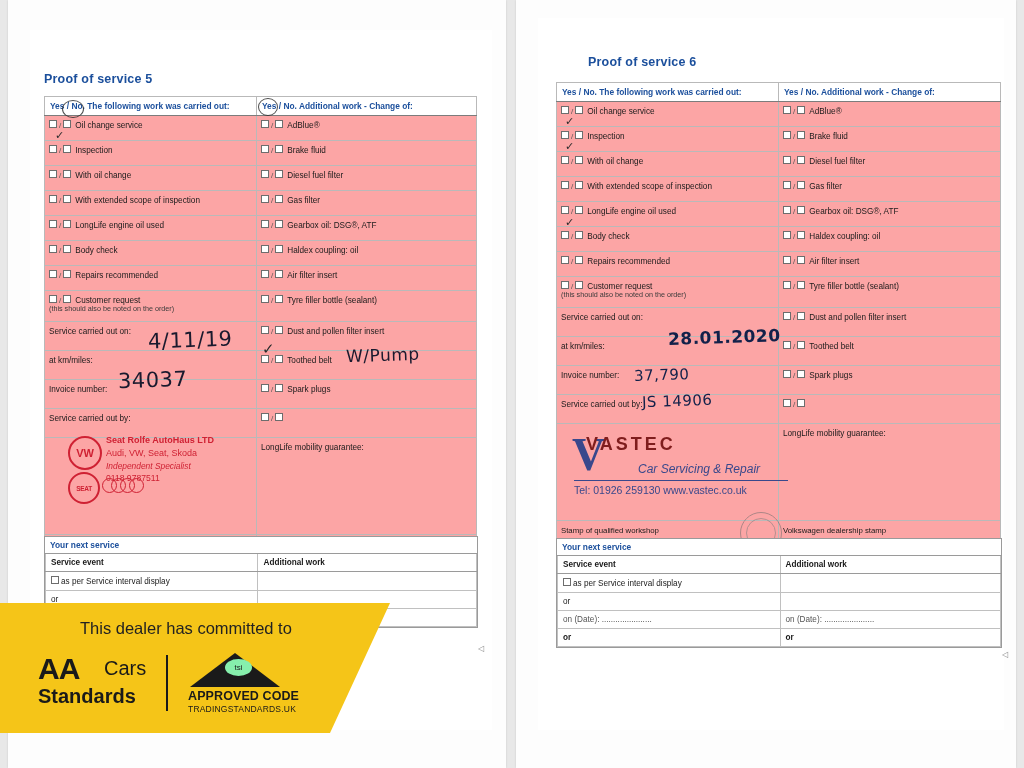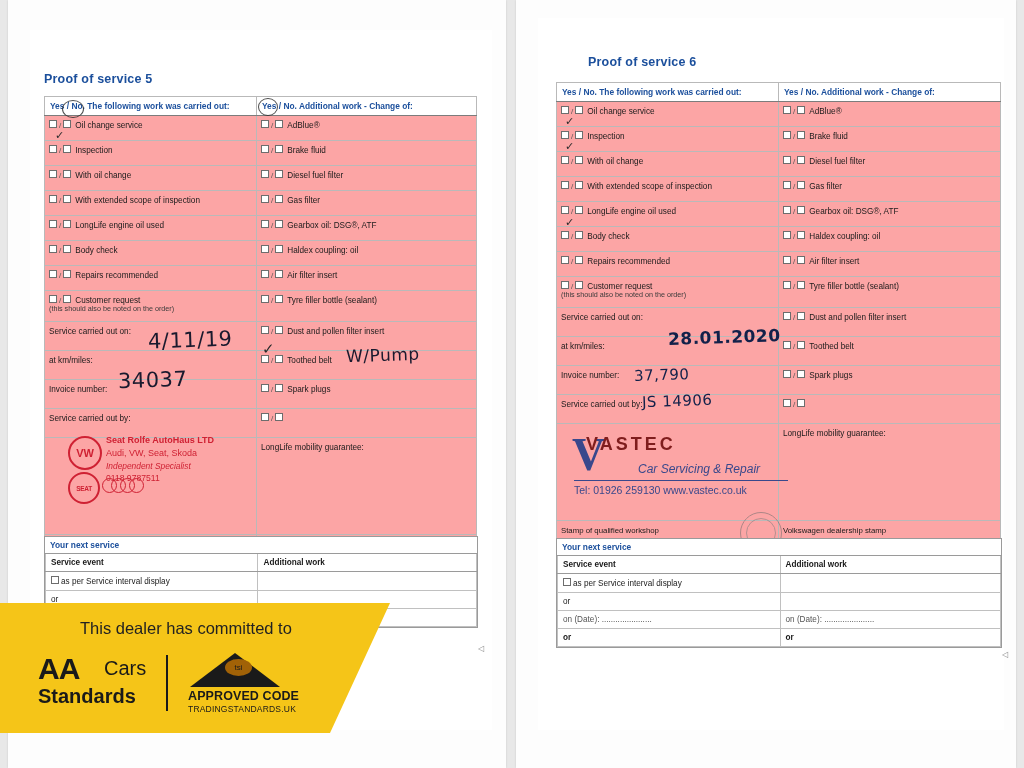--- a/index.html
+++ b/index.html
@@ -370,21 +370,21 @@
     border-right: 45px solid transparent;
     border-bottom: 34px solid #1a1a1a;
   }
   .ac-tsi {
     position: absolute;
     left: 225px;
     top: 56px;
     width: 27px;
     height: 17px;
     border-radius: 50%;
-    background: #a16207;
+    background: #86efac;
     color: #1a1a1a;
     font-size: 8px;
     text-align: center;
     line-height: 17px;
   }
   .ac-title {
     position: absolute;
     left: 188px;
     top: 86px;
     font-size: 12.5px;

